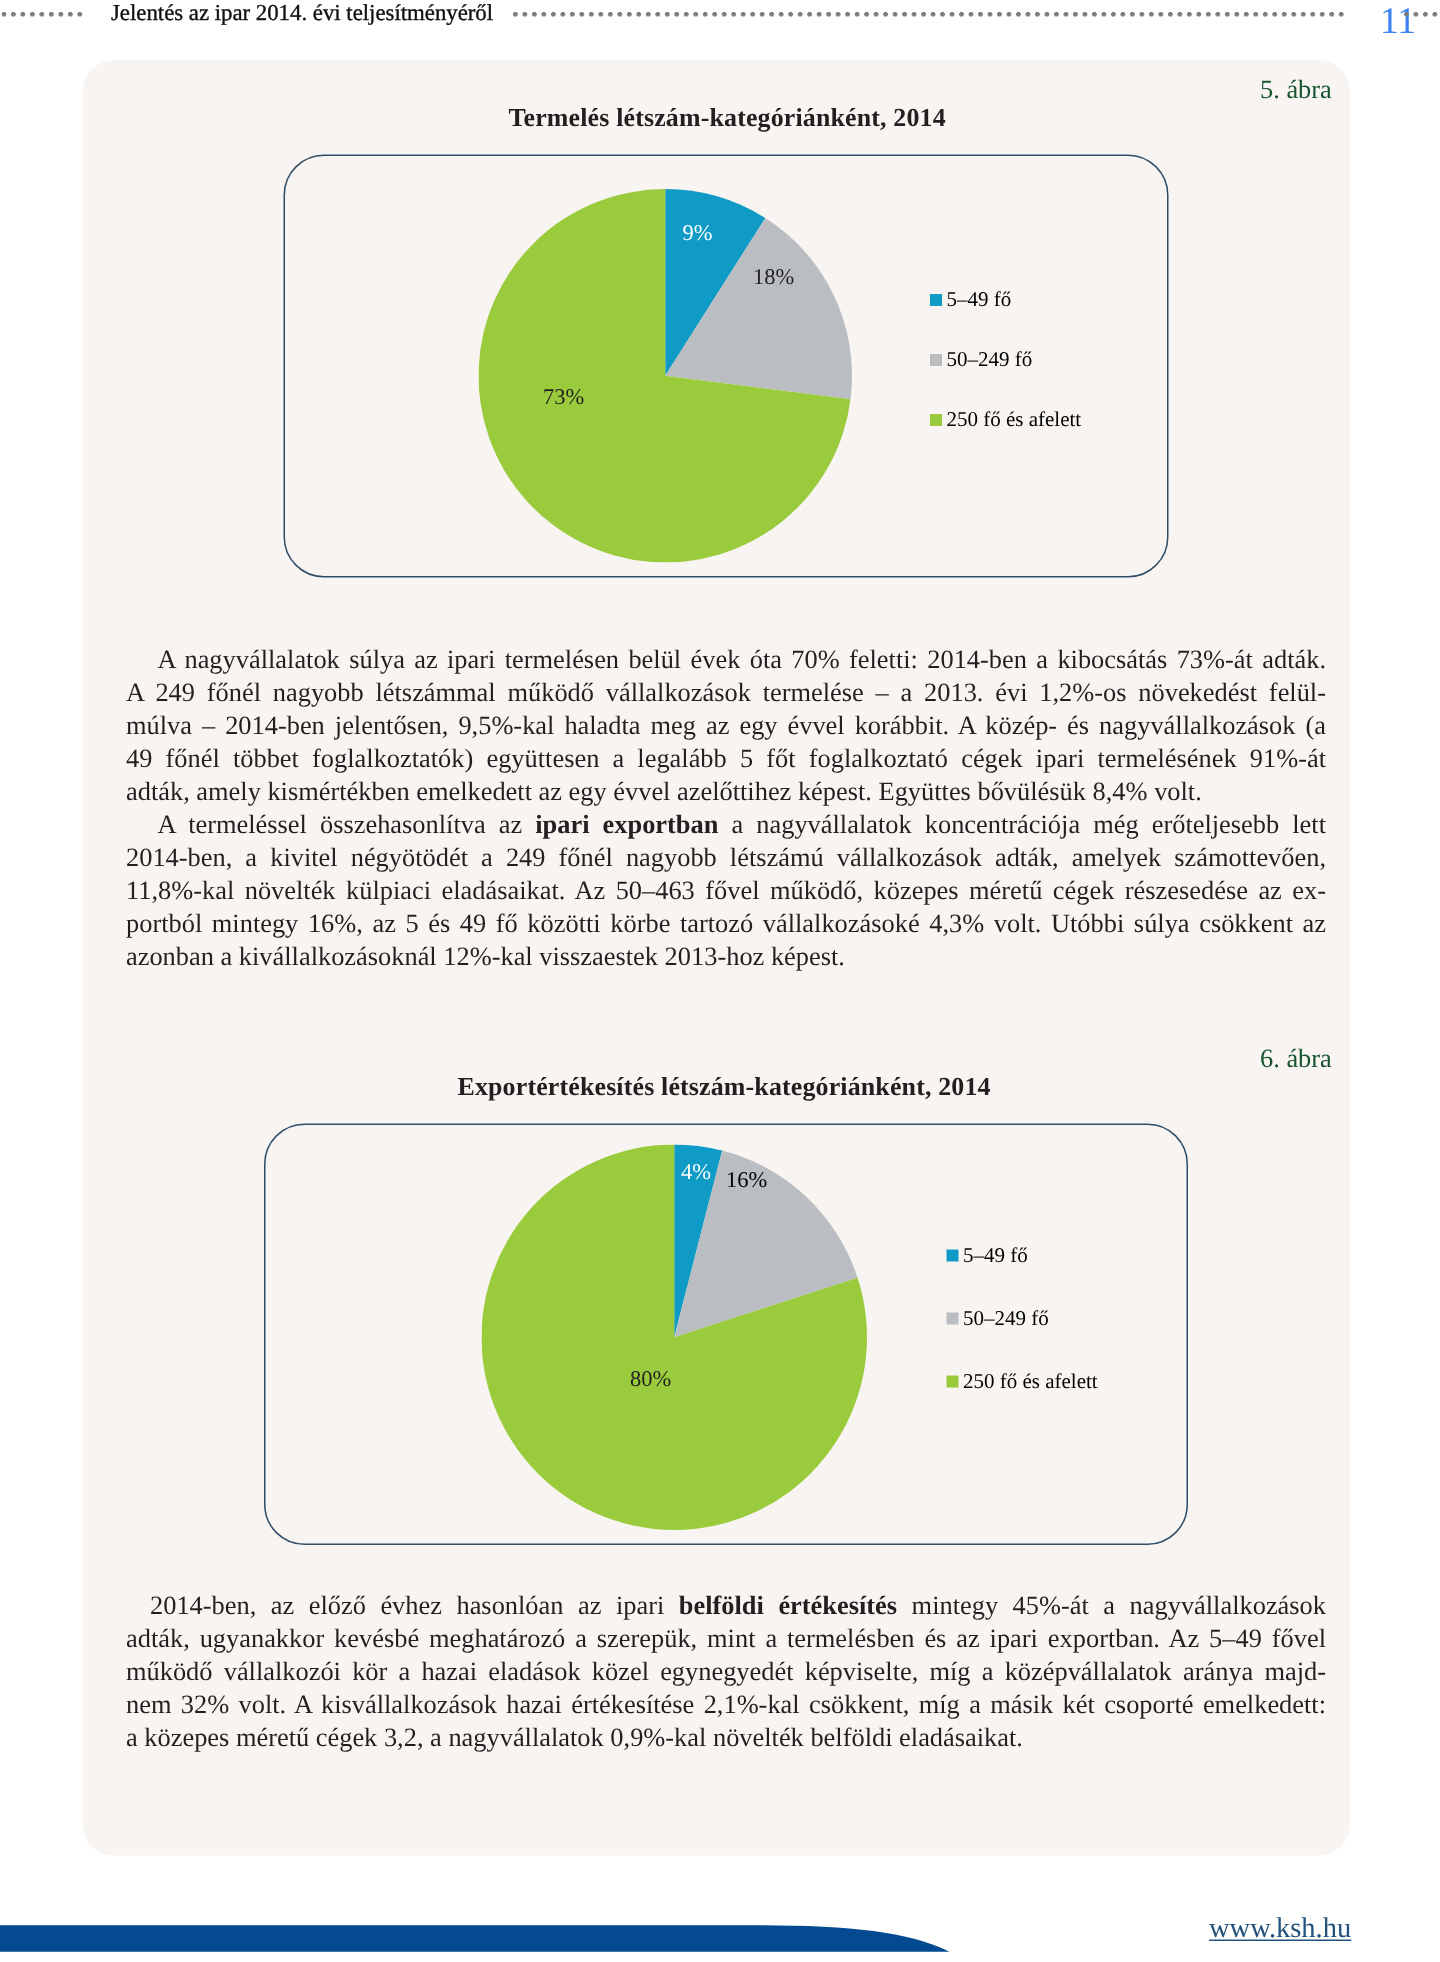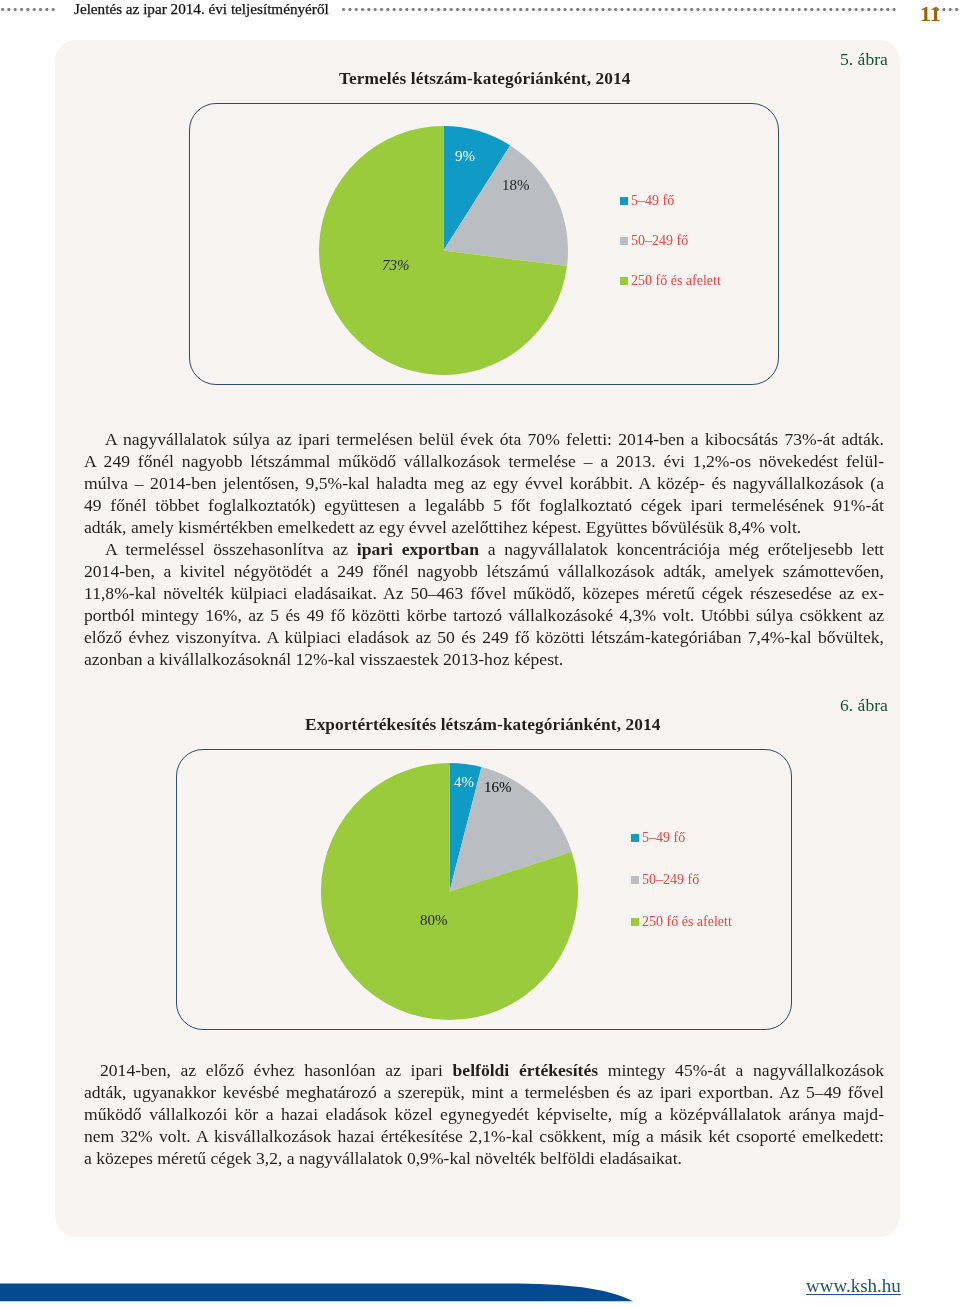--- a/index.html
+++ b/index.html
@@ -14,33 +14,33 @@
   
   .runhead{position:absolute;left:0;top:0;width:908px;height:26px;}
   .runhead .dots{position:absolute;top:8.4px;height:3.2px;
        background-image:radial-gradient(circle at 1.6px 1.6px,#7d7d7d 1.45px,rgba(125,125,125,0) 1.7px);
        background-size:6.33px 3.2px;background-repeat:repeat-x;}
   .rh-dots-left{left:1.4px;width:56.5px;}
   .rh-dots-mid{left:342.4px;width:555px;}
   .rh-dots-right{left:935.8px;width:24.2px;}
   .rh-title{position:absolute;left:74px;top:0px;font-size:15.2px;color:#111111;-webkit-text-stroke:0.25px #111111;
        white-space:nowrap;}
-  .rh-page{position:absolute;left:920px;top:0.5px;font-size:22px;color:#a16207;font-weight:700;}
+  .rh-page{position:absolute;left:920px;top:0.5px;font-size:25px;color:#3b82f6;font-weight:400;}
 
   
   .abra{position:absolute;font-size:17.6px;color:#14532d;}
   .fig-title{position:absolute;font-size:17.3px;font-weight:bold;color:#231f20;
        white-space:nowrap;letter-spacing:.1px;}
 
   
   .chartbox{position:absolute;border:1.1px solid #2f4d68;border-radius:27px;box-sizing:border-box;}
   .pielabel{position:absolute;font-size:15px;white-space:nowrap;}
 
   .legend{position:absolute;}
-  .legend-row{position:absolute;white-space:nowrap;font-size:14px;color:#ef4444;}
+  .legend-row{position:absolute;white-space:nowrap;font-size:14px;color:#000000;}
   .legend-sq{display:inline-block;width:8px;height:8px;vertical-align:0px;margin-right:3px;}
 
   
   .para{position:absolute;left:84px;width:800px;}
   .tline{font-size:17.6px;line-height:22px;color:#231f20;
          text-align:justify;text-align-last:justify;}
   .tline.last{text-align-last:left;}
   .tline.ind{text-indent:21px;}
   #para3 .tline.ind{text-indent:16px;}
   .tline b{font-weight:bold;}
@@ -67,21 +67,21 @@
 <div class="fig-title" style="left:339px;top:69px;">Termelés létszám-kategóriánként, 2014</div>
 <div class="chartbox" id="box5" style="left:189px;top:103px;width:590px;height:282px;"></div>
 
 <svg class="pie-svg" id="pie5" width="249" height="249" viewBox="0 0 249 249" style="position:absolute;left:318.5px;top:126px;">
   <path d="M 124.5 124.5 L 124.50 0.00 A 124.5 124.5 0 0 1 191.21 19.38 Z" fill="#0f9bc5"></path>
   <path d="M 124.5 124.5 L 191.21 19.38 A 124.5 124.5 0 0 1 248.02 140.10 Z" fill="#babdc1"></path>
   <path d="M 124.5 124.5 L 248.02 140.10 A 124.5 124.5 0 1 1 124.50 0.00 Z" fill="#9acb3c"></path>
 </svg>
 <div class="pielabel" style="left:455px;top:148px;color:#ffffff;">9%</div>
 <div class="pielabel" style="left:502px;top:177px;color:#231f20;">18%</div>
-<div class="pielabel" style="left:382px;top:257px;color:#231f20;font-style:italic;">73%</div>
+<div class="pielabel" style="left:362px;top:257px;color:#231f20;">73%</div>
 
 <div class="legend">
   <div class="legend-row" style="left:620px;top:193px;">
     <span class="legend-sq" style="background:#0f9bc5;"></span><span>5–49 fő</span>
   </div>
   <div class="legend-row" style="left:620px;top:232.7px;">
     <span class="legend-sq" style="background:#babdc1;"></span><span>50–249 fő</span>
   </div>
   <div class="legend-row" style="left:620px;top:272.5px;">
     <span class="legend-sq" style="background:#9acb3c;"></span><span>250 fő és afelett</span>
@@ -118,21 +118,20 @@
     <div class="tline">A 249 főnél nagyobb létszámmal működő vállalkozások termelése – a 2013. évi 1,2%-os növekedést felül-</div>
     <div class="tline">múlva – 2014-ben jelentősen, 9,5%-kal haladta meg az egy évvel korábbit. A közép- és nagyvállalkozások (a</div>
     <div class="tline">49 főnél többet foglalkoztatók) együttesen a legalább 5 főt foglalkoztató cégek ipari termelésének 91%-át</div>
     <div class="tline last">adták, amely kismértékben emelkedett az egy évvel azelőttihez képest. Együttes bővülésük 8,4% volt.</div>
   </div>
 <div class="para" id="para2" style="top:537.5px;">
     <div class="tline ind">A termeléssel összehasonlítva az <b>ipari exportban</b> a nagyvállalatok koncentrációja még erőteljesebb lett</div>
     <div class="tline">2014-ben, a kivitel négyötödét a 249 főnél nagyobb létszámú vállalkozások adták, amelyek számottevően,</div>
     <div class="tline">11,8%-kal növelték külpiaci eladásaikat. Az 50–463 fővel működő, közepes méretű cégek részesedése az ex-</div>
     <div class="tline">portból mintegy 16%, az 5 és 49 fő közötti körbe tartozó vállalkozásoké 4,3% volt. Utóbbi súlya csökkent az</div>
-    <div class="tline">előző évhez viszonyítva. A külpiaci eladások az 50 és 249 fő közötti létszám-kategóriában 7,4%-kal bővültek,</div>
     <div class="tline last">azonban a kivállalkozásoknál 12%-kal visszaestek 2013-hoz képest.</div>
   </div>
 <div class="para" id="para3" style="top:1058.5px;">
     <div class="tline ind">2014-ben, az előző évhez hasonlóan az ipari <b>belföldi értékesítés</b> mintegy 45%-át a nagyvállalkozások</div>
     <div class="tline">adták, ugyanakkor kevésbé meghatározó a szerepük, mint a termelésben és az ipari exportban. Az 5–49 fővel</div>
     <div class="tline">működő vállalkozói kör a hazai eladások közel egynegyedét képviselte, míg a középvállalatok aránya majd-</div>
     <div class="tline">nem 32% volt. A kisvállalkozások hazai értékesítése 2,1%-kal csökkent, míg a másik két csoporté emelkedett:</div>
     <div class="tline last">a közepes méretű cégek 3,2, a nagyvállalatok 0,9%-kal növelték belföldi eladásaikat.</div>
   </div>
 

